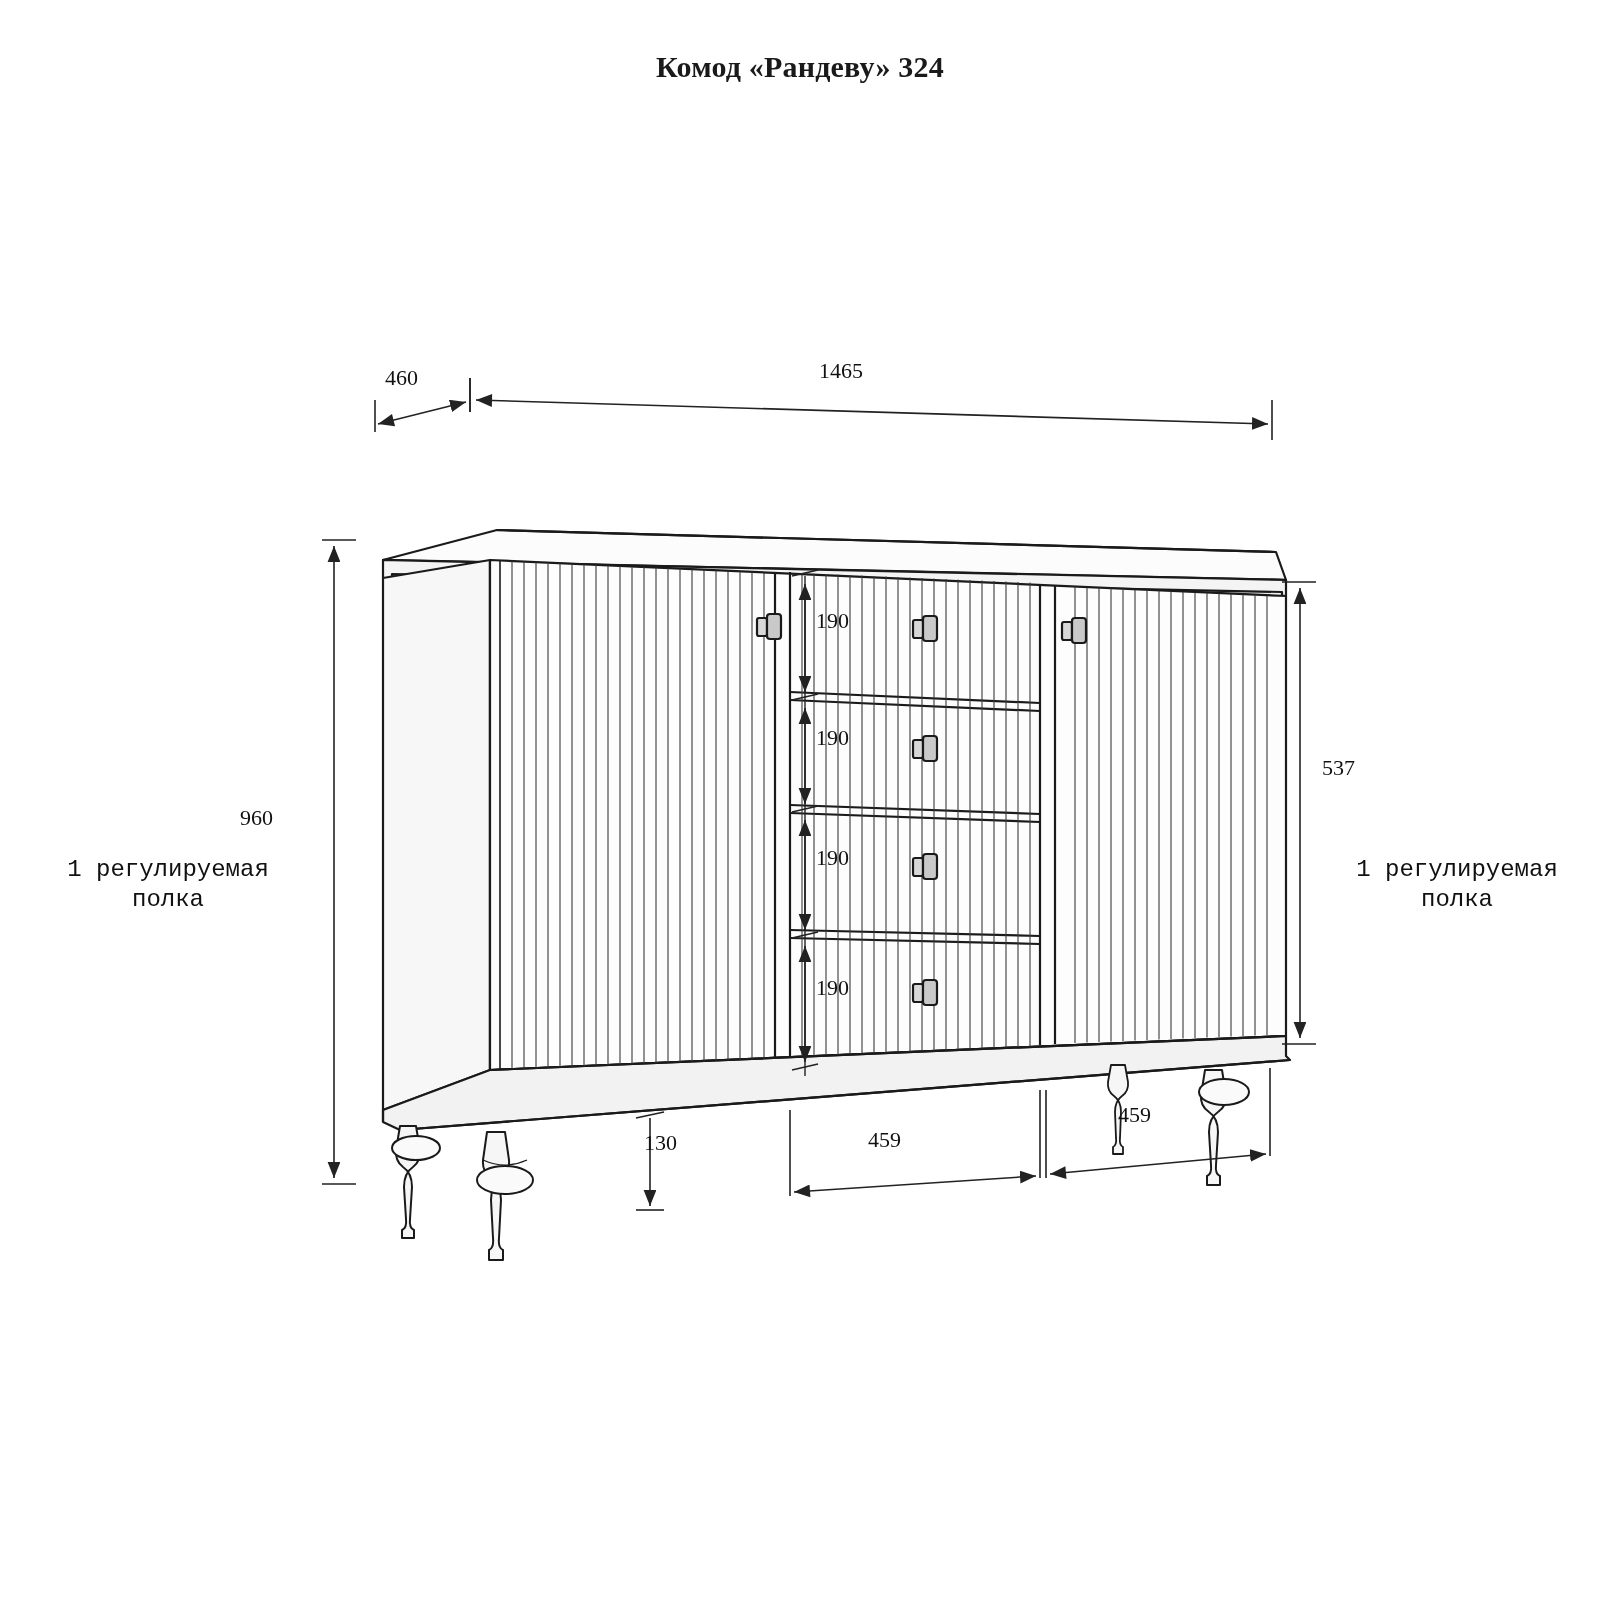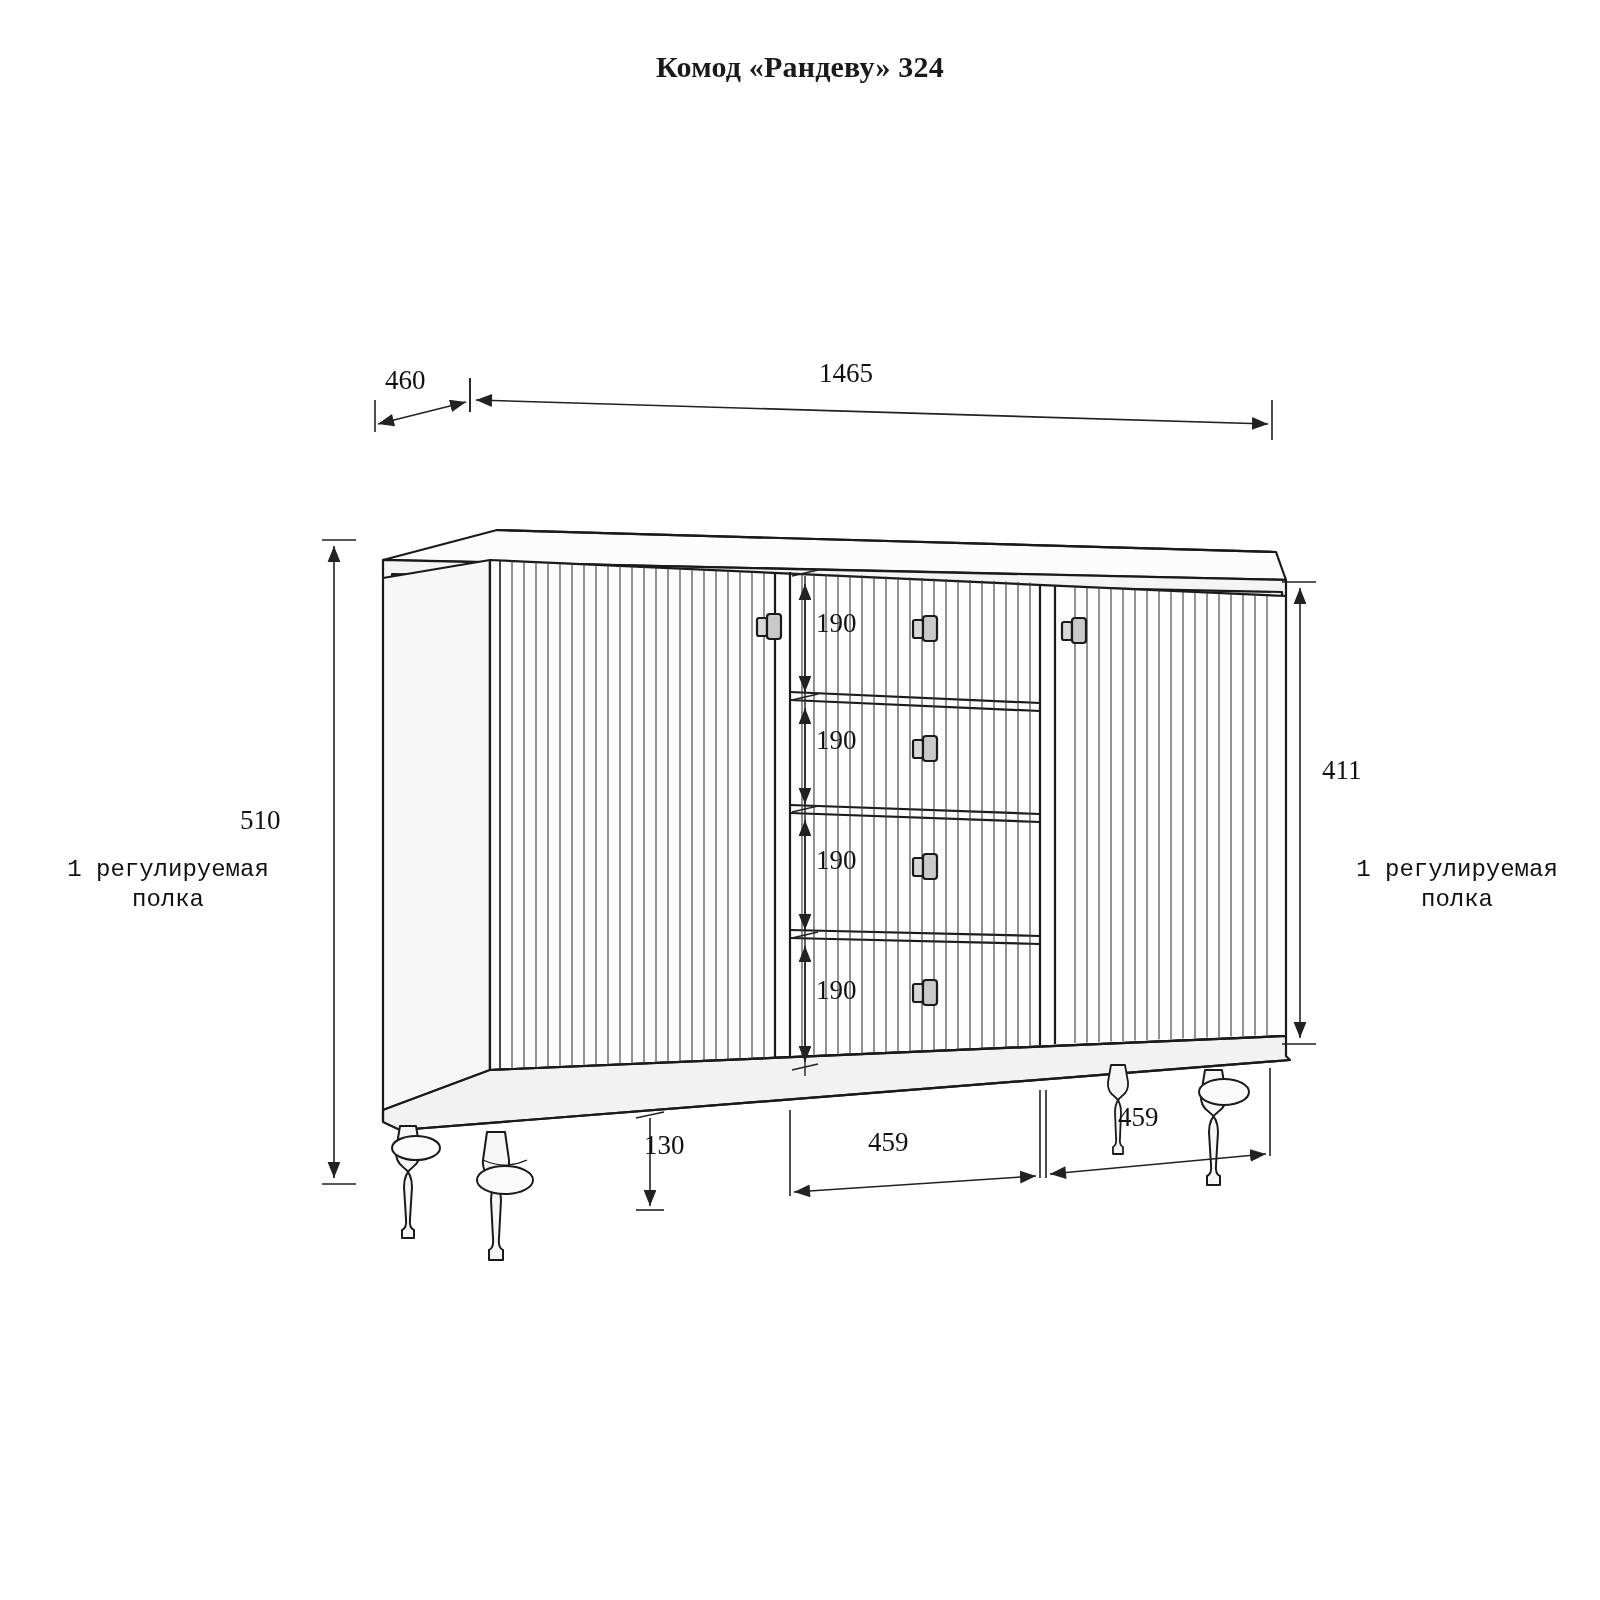--- a/index.html
+++ b/index.html
@@ -32,21 +32,21 @@
     letter-spacing: 0.2px;
   }
   .dim-label {
     position: absolute;
     font-family: "Liberation Serif", serif;
     font-size: 30px;
     color: #111;
     white-space: nowrap;
   }
   .dim-label.big {
-    font-size: 27px;
+    font-size: 22px;
   }
   .note {
     position: absolute;
     font-family: Liberation Mono, monospace;
     font-size: 24px;
     line-height: 1.25;
     color: #111;
     white-space: pre-line;
     text-align: center;
   }
@@ -267,23 +267,23 @@
       <line x1="1046" y1="1090" x2="1046" y2="1178"></line>
       <line x1="1270" y1="1068" x2="1270" y2="1156"></line>
       <line x1="1050" y1="1174" x2="1266" y2="1154" marker-start="url(#arrStart)" marker-end="url(#arrEnd)"></line>
     </g>
   </svg>
 
   <div class="dim-label big" style="left: 385px; top: 365px;">460</div>
 
   <div class="dim-label big" style="left: 810px; top: 358px; margin-left: 9px;">1465</div>
 
-  <div class="dim-label big" style="left: 240px; top: 805px;">510</div>
-
-  <div class="dim-label big" style="left: 1322px; top: 755px;">411</div>
+  <div class="dim-label big" style="left: 240px; top: 805px;">960</div>
+
+  <div class="dim-label big" style="left: 1322px; top: 755px;">537</div>
 
   <div class="dim-label big" style="left: 816px; top: 608px;">190</div>
   <div class="dim-label big" style="left: 816px; top: 725px;">190</div>
   <div class="dim-label big" style="left: 816px; top: 845px;">190</div>
   <div class="dim-label big" style="left: 816px; top: 975px;">190</div>
 
   <div class="dim-label big" style="left: 644px; top: 1130px;">130</div>
 
   <div class="dim-label big" style="left: 868px; top: 1127px;">459</div>
 

